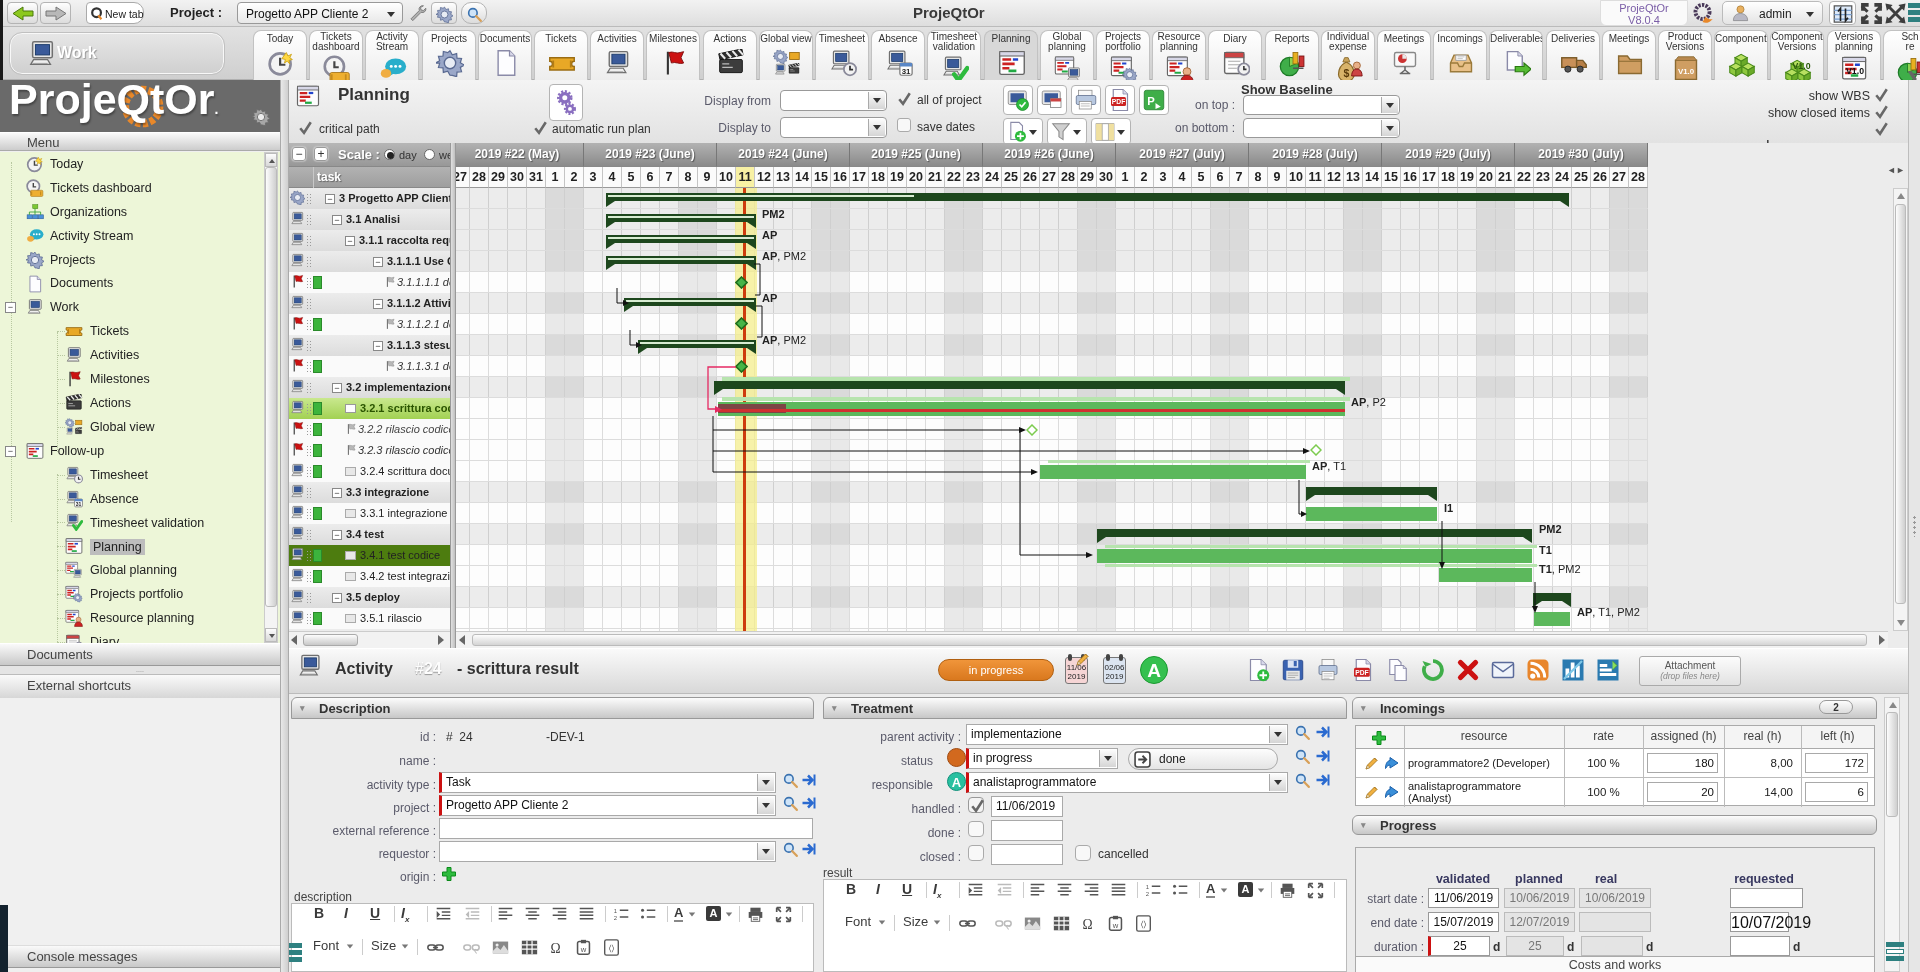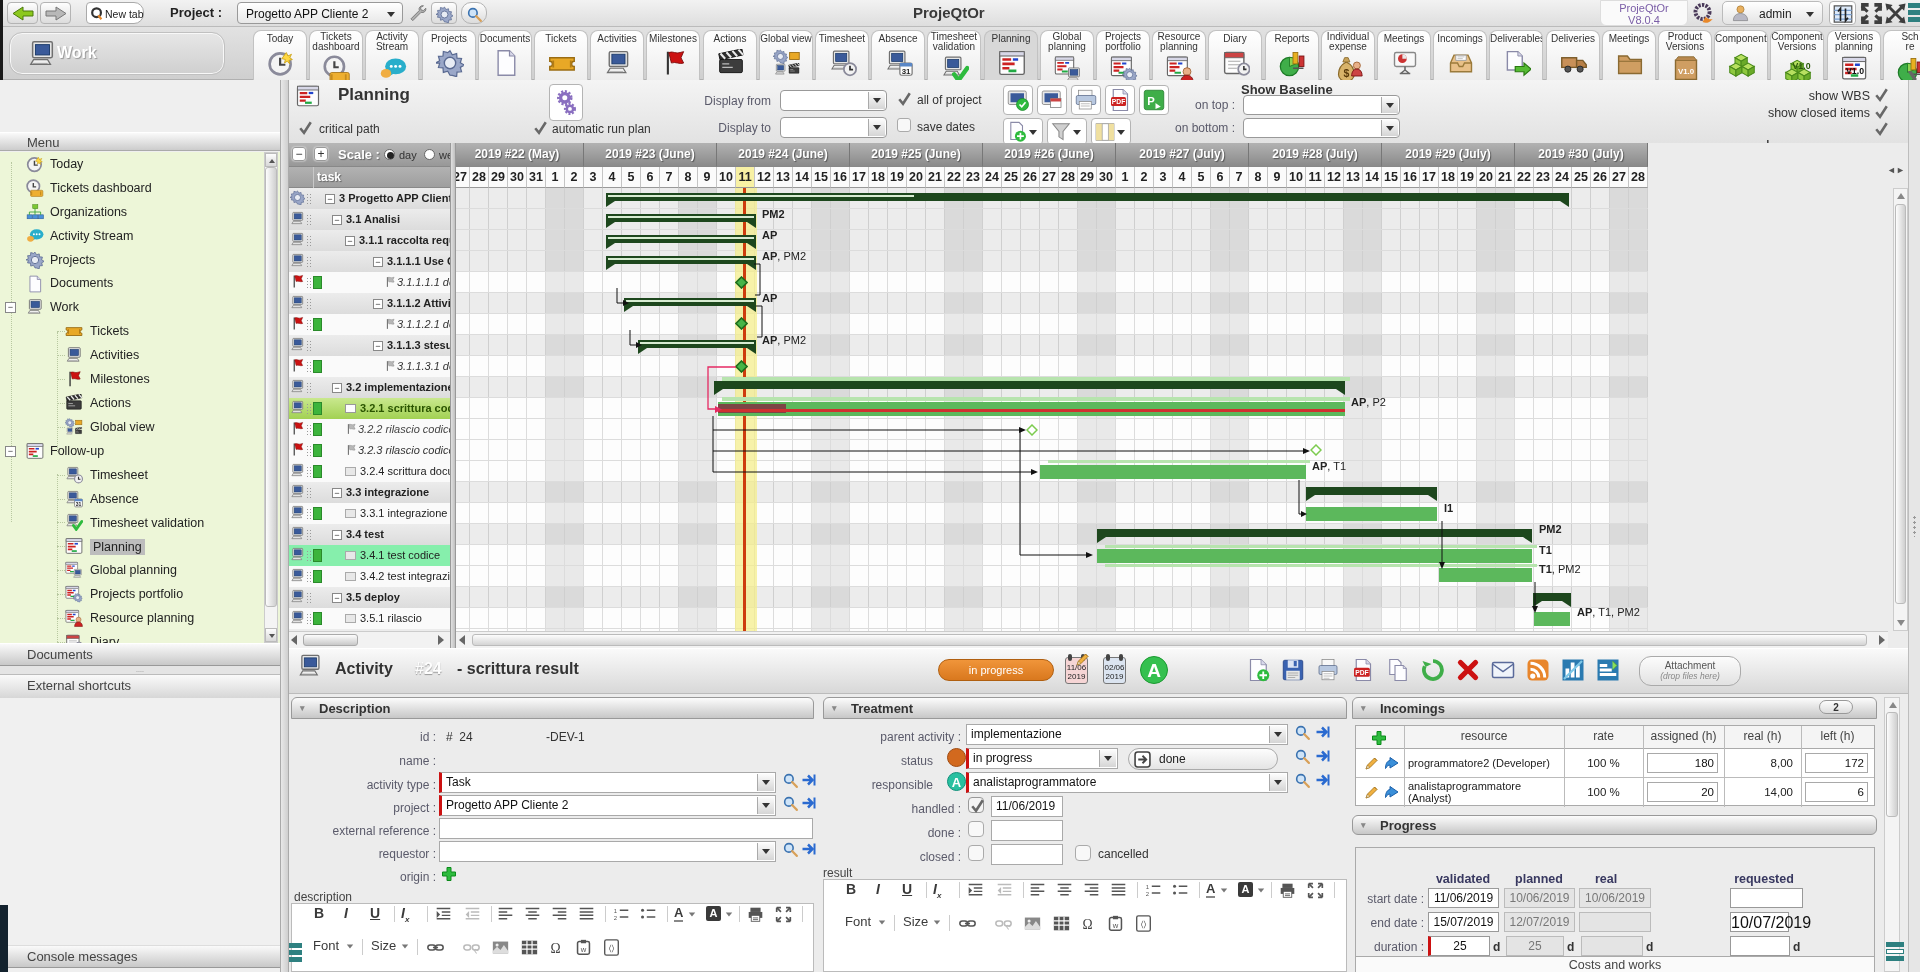--- a/index.html
+++ b/index.html
@@ -478,20 +478,29 @@
     </div>
   <div class="abs" style="left:1883px;top:3px;width:54px;height:50px;background:linear-gradient(#ffffff,#ededed);border:1px solid #c2c2c2;border-bottom:none;border-radius:8px 8px 0 0;font-size:10px;color:#333;text-align:center;line-height:10px;overflow:hidden">
       <div style="padding-top:1px">Sch<br>re</div>
       <svg class="abs" style="left:13px;top:24px" width="28" height="28" viewBox="0 0 32 32">
         <use href="#i-report"></use>
       </svg>
     </div>
 <div class="abs" style="left:1906px;top:42px;font-size:15px;color:#666;font-weight:bold">❯</div>
   </div>
 <div id="sidebar" class="abs" style="left:0;top:80px;width:289px;height:892px;background:#efefef">
+<div class="abs" style="left:0;top:0;width:280px;height:52px;background:#6a6a6a;overflow:hidden">
+ <svg class="abs" style="left:119px;top:3px" width="47" height="47" viewBox="0 0 44 44">
+        <circle cx="22" cy="22" r="16" fill="none" stroke="#e8882a" stroke-width="7" stroke-dasharray="4.5 2.2"></circle>
+      </svg>
+ <span class="abs" style="left:9px;top:-5px;font-size:43px;font-weight:bold;color:#fff;text-shadow:1px 2px 2px rgba(0,0,0,0.35)">ProjeQtOr<span style="font-size:14px">.</span></span>
+ <svg class="abs" style="left:252px;top:28px" width="18" height="18" viewBox="0 0 32 32">
+        <use href="#i-gear" style="filter:grayscale(1)"></use>
+      </svg>
+</div>
 <div class="abs" style="left:0;top:52px;width:280px;height:19px;background:linear-gradient(#fafafa,#cccccc);border-top:1px solid #fff;border-bottom:1px solid #aaa">
  <span class="abs" style="left:27px;top:2px;font-size:13px;color:#444">Menu</span>
     </div>
 <div class="abs" style="left:0;top:72px;width:280px;height:491px;background:#edf6d8;overflow:hidden">
 <div class="abs" style="left:11px;top:10px;width:1px;height:360px;border-left:1px dotted #b8c8a0"></div>
       <div class="abs" style="left:57px;top:180px;width:1px;height:120px;border-left:1px dotted #b8c8a0"></div>
       <div class="abs" style="left:57px;top:322px;width:1px;height:168px;border-left:1px dotted #b8c8a0"></div>
 <svg class="abs" style="left:26px;top:3px" width="18" height="18" viewBox="0 0 32 32">
         <use href="#i-clock"></use>
       </svg>
@@ -907,21 +916,21 @@
         <span class="abs" style="left:71px;top:4px;font-size:11px;color:#222;white-space:nowrap">3.3.1 integrazione co</span>
       </div>
 <div class="abs" style="left:0;top:381px;width:161px;height:21px;background:linear-gradient(#ececec,#dcdcdc);overflow:hidden">
         <svg class="abs" style="left:1px;top:2px" width="15" height="15" viewBox="0 0 32 32">
           <use href="#i-comp"></use>
         </svg>
         <div class="abs" style="left:17px;top:5px;width:5px;height:11px;background-image:radial-gradient(circle,#999 1px,transparent 1px);background-size:3px 3px"></div>
         <div class="abs" style="left:43px;top:6px;width:10px;height:10px;background:#fff;border:1px solid #888;font-size:9px;line-height:8px;text-align:center;color:#333">−</div>
         <span class="abs b" style="left:57px;top:4px;font-size:11px;color:#222;white-space:nowrap">3.4 test</span>
       </div>
-<div class="abs" style="left:0;top:402px;width:161px;height:21px;background:#86efac;overflow:hidden">
+<div class="abs" style="left:0;top:402px;width:161px;height:21px;background:#4d7c0f;overflow:hidden">
         <svg class="abs" style="left:1px;top:2px" width="15" height="15" viewBox="0 0 32 32">
           <use href="#i-comp"></use>
         </svg>
         <div class="abs" style="left:17px;top:5px;width:5px;height:11px;background-image:radial-gradient(circle,#999 1px,transparent 1px);background-size:3px 3px"></div>
         <div class="abs" style="left:24px;top:4px;width:9px;height:13px;background:#3cb43c;border:1px solid #2a8a2a"></div>
         <div class="abs" style="left:56px;top:6px;width:11px;height:9px;background:#e8e8e8;border:1px solid #aaa"></div>
         <span class="abs" style="left:71px;top:4px;font-size:11px;color:#222;white-space:nowrap">3.4.1 test codice</span>
       </div>
 <div class="abs" style="left:0;top:423px;width:161px;height:21px;background:#fafafa;overflow:hidden">
         <svg class="abs" style="left:1px;top:2px" width="15" height="15" viewBox="0 0 32 32">
@@ -1268,21 +1277,21 @@
 <svg class="abs" style="left:1272px;top:9px" width="24" height="24" viewBox="0 0 32 32">
       <rect x="2" y="2" width="28" height="28" fill="#2a7ab0"></rect>
       <path d="M6 26V14h5v12zM13 26V6h5v20zM20 26V10h5v16z" fill="#fff"></path>
       <path d="M4 28L28 4" stroke="#7ec8e8" stroke-width="3"></path>
     </svg>
 <svg class="abs" style="left:1307px;top:9px" width="24" height="24" viewBox="0 0 32 32">
       <rect x="2" y="2" width="28" height="28" fill="#2a7ab0"></rect>
       <path d="M5 8h10v4H5zM5 14h16v4H5zM5 20h22v4H5z" fill="#fff"></path>
       <path d="M22 4l6 6-6 6" fill="#8adf5a" stroke="#4a9a2a"></path>
     </svg>
-<div class="abs" style="left:1350px;top:7px;width:102px;height:30px;background:linear-gradient(#fcfcfc,#e2e2e2);border:1px solid #aaa;border-radius:12px;text-align:center;color:#555">
+<div class="abs" style="left:1350px;top:7px;width:102px;height:30px;background:linear-gradient(#fcfcfc,#e2e2e2);border:1px solid #aaa;border-radius:3px;text-align:center;color:#555">
       <div style="font-size:10px;padding-top:3px">Attachment</div>
       <div class="i" style="font-size:8.5px;color:#888">(drop files here)</div>
     </div>
 </div>
 <div id="details" class="abs" style="left:289px;top:694px;width:1631px;height:278px;background:#ececec">
 <div class="abs" style="left:2px;top:3px;width:523px;height:275px">
 <div class="abs panelhdr" style="left:0;top:0;width:523px;height:22px">
         <span class="abs" style="left:8px;top:5px;width:10px;height:10px;color:#888;font-size:9px">▾</span>
         <span class="abs" style="left:27px;top:3px">Description</span>
       </div>

